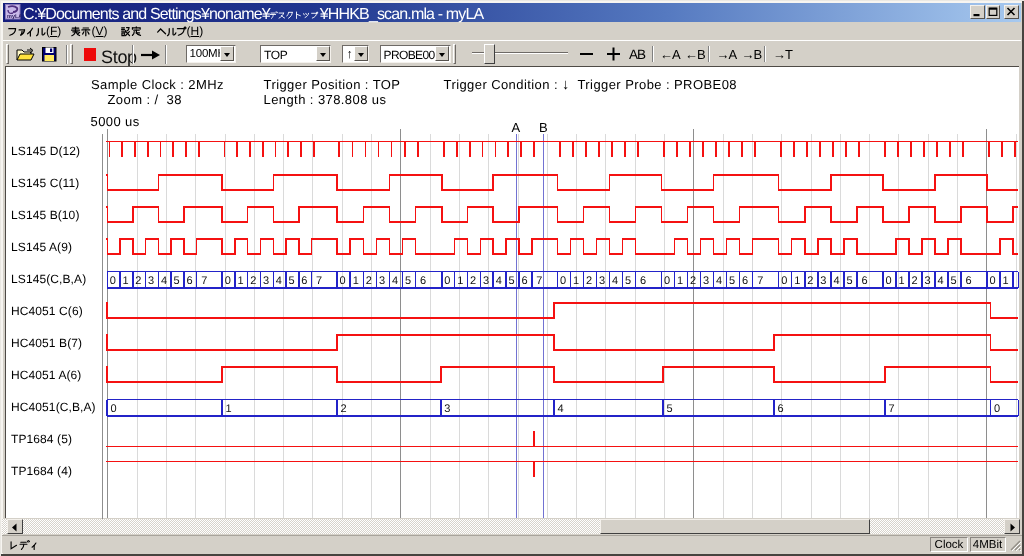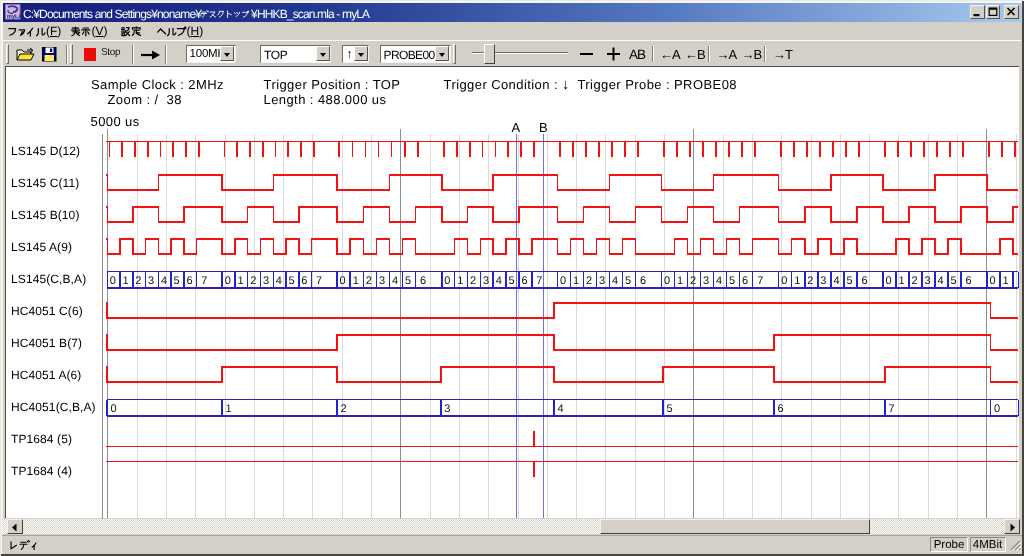--- a/index.html
+++ b/index.html
@@ -1,19 +1,19 @@
 <!DOCTYPE html>
 <html><head><meta charset="utf-8"><style>
 * { margin:0; padding:0; box-sizing:border-box; }
 html,body { width:1024px; height:556px; overflow:hidden; }
 body { position:relative; background:#d4d0c8; font-family:"Liberation Sans",sans-serif; -webkit-font-smoothing:antialiased; text-rendering:geometricPrecision; }
 .abs { position:absolute; }
 .titlebar { left:3px; top:3px; width:1018px; height:18.5px;
   background:linear-gradient(90deg,#151d7c 0%,#20368f 30%,#5579c0 65%,#a7c9ef 100%); }
-.ttext { position:absolute; left:20px; top:2.5px; color:#fff; font-size:12px; letter-spacing:-0.85px; white-space:pre; }
+.ttext { position:absolute; left:20px; top:2.5px; color:#fff; font-size:16px; letter-spacing:-0.85px; white-space:pre; }
 .wbtn { position:absolute; top:2px; width:14.5px; height:14px; background:#d4d0c8;
   border-top:1.5px solid #f4f1ec; border-left:1.5px solid #f4f1ec;
   border-right:1.5px solid #57534e; border-bottom:1.5px solid #57534e; }
 .menubar { left:3px; top:21.5px; width:1018px; height:17.5px; font-size:12px; }
 .mi { position:absolute; top:3px; }
 .toolbar { left:3px; top:40px; width:1018px; height:27px; border-top:1px solid #fff; }
 .groove { position:absolute; top:3.5px; width:2px; height:19px; border-left:1px solid #808080; border-right:1px solid #fff; }
 .grip { position:absolute; top:3px; width:3px; height:20px; background:#d4d0c8; border-top:1px solid #fff; border-left:1px solid #fff; border-right:1px solid #6e6a66; border-bottom:1px solid #6e6a66; }
 .combo { position:absolute; top:3.5px; height:18px; background:#fff;
   border-top:1.2px solid #6e6a66; border-left:1.2px solid #6e6a66; border-bottom:1.2px solid #f4f1ec; border-right:1.2px solid #f4f1ec; font-size:12px; }
@@ -190,21 +190,21 @@
   </svg>
   <svg width="15" height="15" style="position:absolute;left:38.5px;top:6px">
     <rect x="0.5" y="0.5" width="13.5" height="13.5" fill="#000070" stroke="#000"></rect>
     <rect x="3.5" y="0.5" width="8" height="5.5" fill="#fff"></rect>
     <rect x="8" y="1.5" width="2.2" height="3.5" fill="#000070"></rect>
     <rect x="2.5" y="8" width="9.5" height="6" fill="#ffe95e"></rect>
   </svg>
   <div class="groove" style="left:62.5px"></div>
   <div class="grip" style="left:67px"></div>
   <div class="abs" style="left:80.5px;top:7px;width:12.5px;height:12.5px;background:#ee0a0a"></div>
-  <div class="tbt" style="left:98px;top:6px;letter-spacing:-0.3px;font-size:10px">Stop</div>
+  <div class="tbt" style="left:98px;top:6px;letter-spacing:-0.3px;font-size:18px">Stop</div>
   <div class="groove" style="left:128.5px"></div>
   <svg width="20" height="10" style="position:absolute;left:138px;top:9px">
       <path d="M0,5 H13" stroke="#000" stroke-width="2.2"></path>
       <path d="M11,0.5 L19,5 L11,9.5 Z" fill="#000"></path>
     </svg>
   <div class="groove" style="left:161.5px"></div>
   <div class="combo" style="left:182.5px;width:50px">
       <span class="tx" style="font-size:11.5px;letter-spacing:-0.2px;top:2.5px">100MHz</span>
       <span class="dd"></span>
     </div>
@@ -239,21 +239,21 @@
       <line x1="187.5" y1="0" x2="187.5" y2="16" stroke="#fff"></line>
     <text x="195" y="13" font-size="13" letter-spacing="-1">→T</text>
   </svg>
 </div>
 
 <div class="abs client"></div>
 <div class="hd abs" style="left:91px;top:77px">Sample Clock : 2MHz</div>
 <div class="hd abs" style="left:263.5px;top:77px">Trigger Position : TOP</div>
 <div class="hd abs" style="left:443.5px;top:77px">Trigger Condition : <span style="font-size:14.5px">↓</span>  Trigger Probe : PROBE08</div>
 <div class="hd abs" style="left:107.5px;top:91.5px">Zoom : /  38</div>
-<div class="hd abs" style="left:263.5px;top:91.5px">Length : 488.000 us</div>
+<div class="hd abs" style="left:263.5px;top:91.5px">Length : 378.808 us</div>
 <div class="hd abs" style="left:90.5px;top:113.5px;letter-spacing:0.4px">5000 us</div>
 <div class="hd abs" style="left:511.5px;top:119.5px">A</div>
 <div class="hd abs" style="left:539px;top:119.5px">B</div>
 
 <svg width="1024" height="556" viewBox="0 0 1024 556" style="position:absolute;left:0;top:0;text-rendering:geometricPrecision" shape-rendering="crispEdges">
 <line x1="137.1" y1="134" x2="137.1" y2="518" stroke="#dadada" stroke-width="1"></line>
 <line x1="166.4" y1="134" x2="166.4" y2="518" stroke="#dadada" stroke-width="1"></line>
 <line x1="195.7" y1="134" x2="195.7" y2="518" stroke="#dadada" stroke-width="1"></line>
 <line x1="225" y1="134" x2="225" y2="518" stroke="#dadada" stroke-width="1"></line>
 <line x1="254.3" y1="134" x2="254.3" y2="518" stroke="#dadada" stroke-width="1"></line>
@@ -546,18 +546,18 @@
           <path d="M0.7,5 H9.3" fill="none" stroke="#000" stroke-width="1.4" stroke-linecap="round"></path>
           <path d="M5.4,5 C5.4,7.8 4.4,10 2.4,11.6" fill="none" stroke="#000" stroke-width="1.4" stroke-linecap="round"></path>
           <path d="M9.8,1 L10.8,2.4" fill="none" stroke="#000" stroke-width="1.4" stroke-linecap="round"></path>
           <path d="M11.4,0.4 L12.4,1.8" fill="none" stroke="#000" stroke-width="1.4" stroke-linecap="round"></path>
         </g>
         <g transform="translate(21.0,1.2) scale(0.8)">
           <path d="M7.4,3.5 C6.2,5.8 4.4,7.6 2.6,8.8" fill="none" stroke="#000" stroke-width="1.4" stroke-linecap="round"></path>
           <path d="M5.2,6.4 V11.6" fill="none" stroke="#000" stroke-width="1.4" stroke-linecap="round"></path>
         </g>
       </svg></div>
-  <div class="panel" style="left:928px;width:38px">Probe</div>
+  <div class="panel" style="left:928px;width:38px">Clock</div>
   <div class="panel" style="left:967.5px;width:36px">4MBit</div>
   <svg width="13" height="13" style="position:absolute;left:1007px;top:3px">
     <path d="M11,2 L2,11 M11,6 L6,11 M11,10 L10,11" stroke="#928e86" stroke-width="1.4"></path>
     <path d="M12,3 L3,12 M12,7 L7,12 M12,11 L11,12" stroke="#fff" stroke-width="1"></path>
   </svg>
 </div>
 </body></html>

